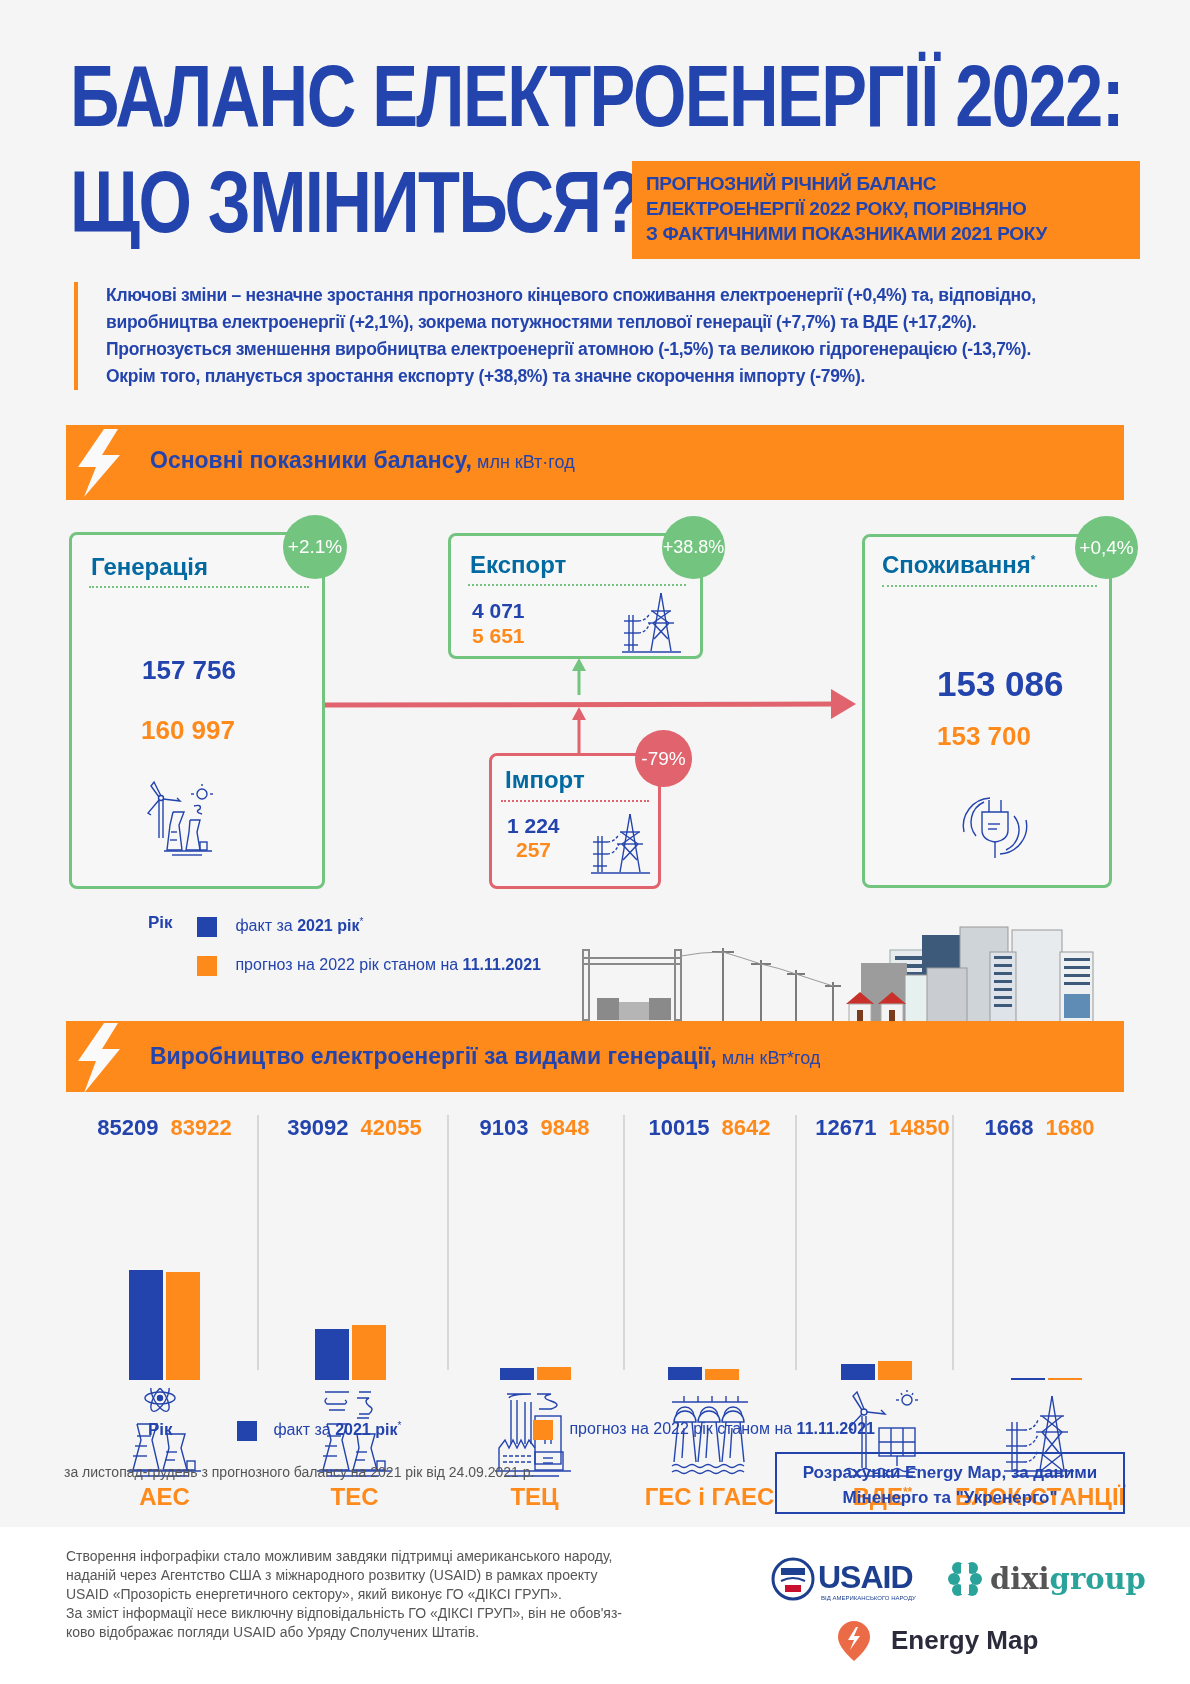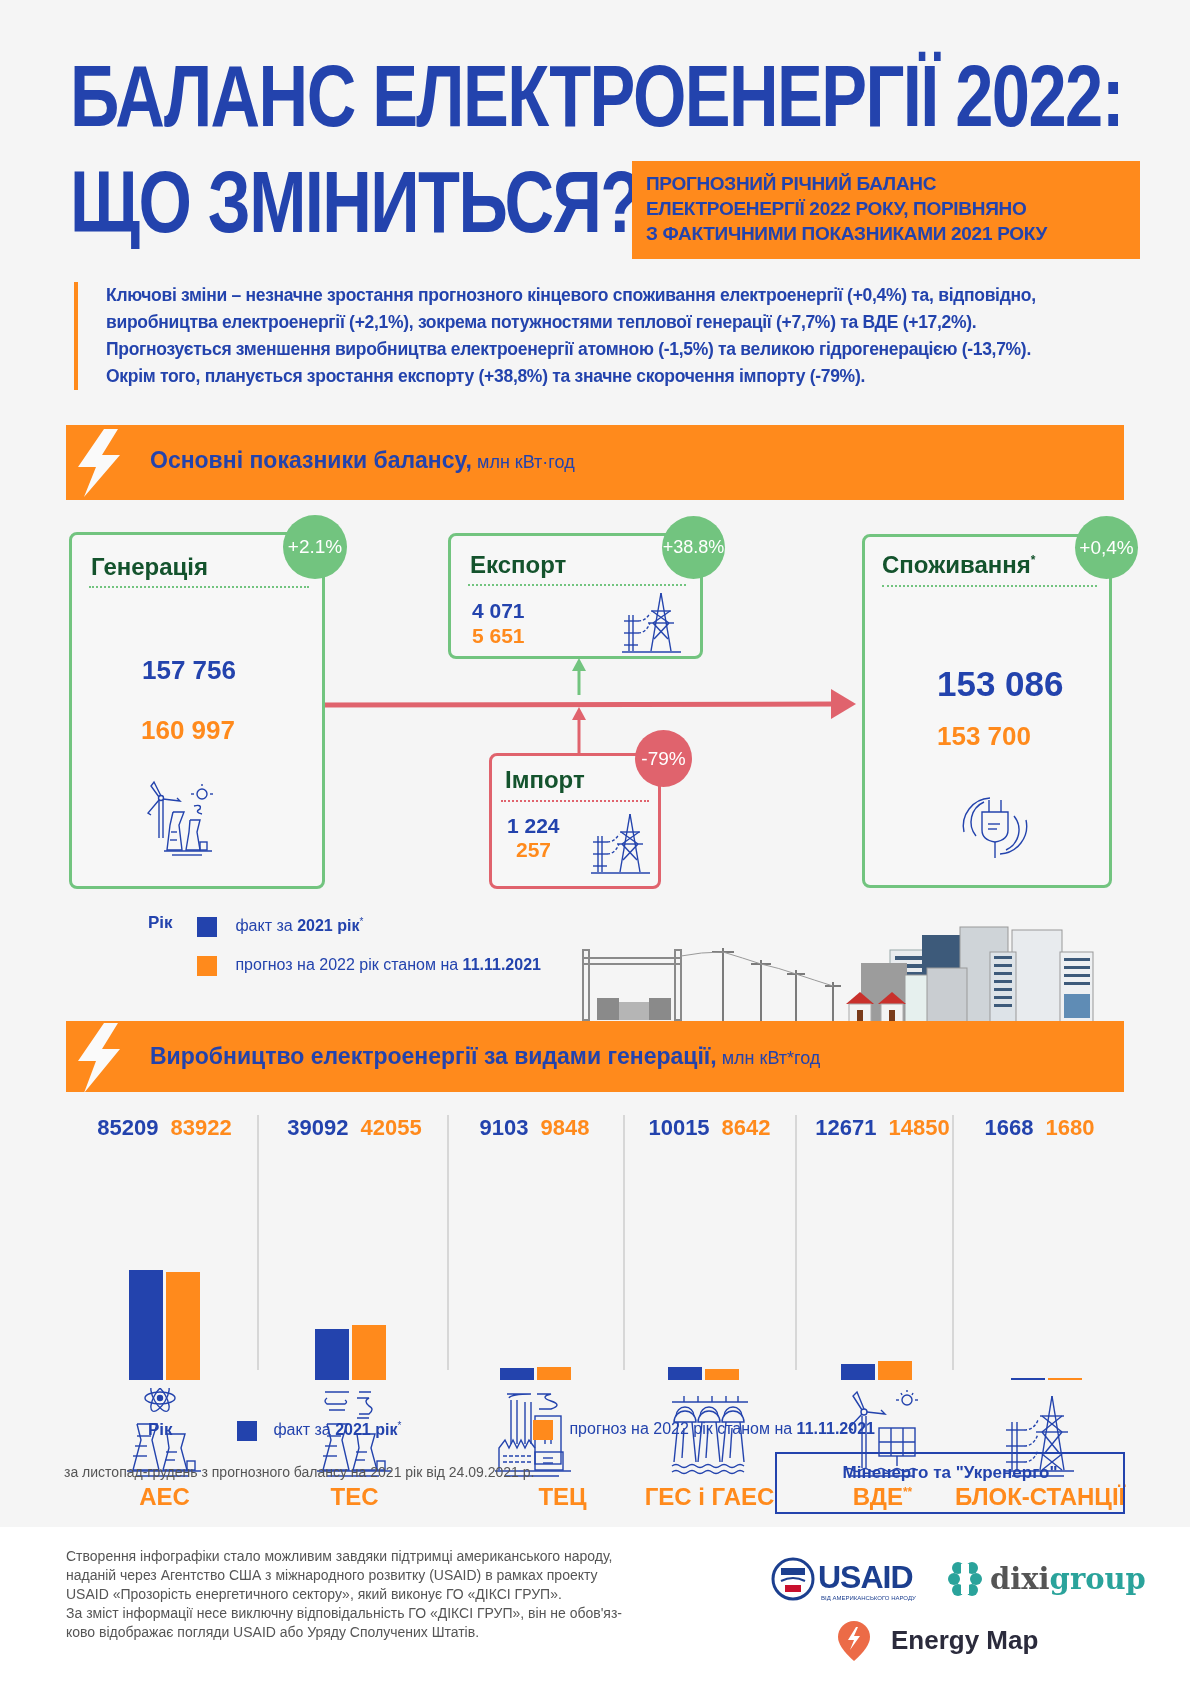--- a/index.html
+++ b/index.html
@@ -12,21 +12,21 @@
   .subtitle-box div { font-size: 19px; font-weight: bold; color: #2343ad; line-height: 25px; letter-spacing: -0.3px; white-space: nowrap; }
   .intro { position: absolute; left: 74px; top: 282px; width: 1060px; border-left: 4px solid #ff8a1c; padding-left: 28px; }
   .intro div { font-size: 17.5px; color: #2343ad; line-height: 27px; font-weight: bold; letter-spacing: -0.3px; white-space: nowrap; }
   .band { position: absolute; left: 66px; width: 1058px; background: #ff8a1c; }
   .band .bolt { position: absolute; left: 8px; top: 2px; }
   .band .label { position: absolute; left: 84px; font-size: 23px; font-weight: bold; color: #2343ad; white-space: nowrap; }
   .band .unit { font-size: 18px; font-weight: normal; }
   .card { position: absolute; background: #f7f7f7; border-radius: 8px; }
   .card.green { border: 3px solid #72c47f; }
   .card.red { border: 3px solid #e0636d; }
-  .card .ctitle { position: absolute; font-size: 24px; font-weight: bold; color: #14532d; white-space: nowrap; }
+  .card .ctitle { position: absolute; font-size: 24px; font-weight: bold; color: #0369a1; white-space: nowrap; }
   .card .dots { position: absolute; height: 0; border-top: 2px dotted #72c47f; }
   .card.red .dots { border-top-color: #e0636d; }
   .badge { position: absolute; border-radius: 50%; color: #fff; font-size: 19px; display: flex; align-items: center; justify-content: center; }
   .badge.green { background: #72c47f; }
   .badge.red { background: #e0636d; }
   .num { position: absolute; font-weight: bold; white-space: nowrap; }
   .legend-row { position: absolute; font-size: 16px; white-space: nowrap; }
   .sw { display: inline-block; width: 20px; height: 20px; vertical-align: middle; }
   .gen-col { position: absolute; top: 1115px; width: 169px; height: 270px; }
   .gen-col .vals { position: absolute; top: 0; left: 0; width: 100%; text-align: center; font-size: 22px; font-weight: bold; white-space: nowrap; }
@@ -305,21 +305,21 @@
     <polyline points="42,46 60,46 56,60 62,82 38,82 44,60 42,46"></polyline>
       <line x1="41" y1="64" x2="52" y2="64"></line>
       <line x1="40" y1="72" x2="50" y2="72"></line>
     <rect x="62" y="73" width="8" height="9"></rect>
       <line x1="2" y1="83" x2="76" y2="83"></line>
       <line x1="12" y1="88" x2="64" y2="88"></line>
   </svg>
   <div class="name">ТЕС</div>
 </div>
 
-<div class="gen-col" style="left:450px;padding-left:28px;">
+<div class="gen-col" style="left:450px;">
   <div class="vals"><span class="blue">9103</span><span class="orange">9848</span></div>
   <div class="bars">
       <div class="bar bar-fact" style="left: 50px; background: rgb(35, 67, 173); height: 12px;"></div>
       <div class="bar bar-fc" style="left: 87px; background: rgb(255, 138, 28); height: 13px;"></div>
     </div>
   <svg class="icon" width="80" height="92" viewBox="0 0 80 92" fill="none" stroke="#2343ad" stroke-width="1.4">
     <path d="M12,6 h24 q-20,0 -22,4"></path>
       <path d="M42,6 h14 q-12,3 0,7 q12,4 0,8 h-12"></path>
     <line x1="16" y1="12" x2="16" y2="56"></line>
       <line x1="22" y1="12" x2="22" y2="56"></line>
@@ -442,20 +442,21 @@
 </div>
 <div class="legend-row" style="left:533px;top:1420px;">
   <span class="sw" style="background:#ff8a1c;"></span>
   <span style="margin-left:12px;">прогноз на 2022 рік станом на </span><b>11.11.2021</b>
 </div>
 
 <div class="abs footnote" style="left:64px;top:1462px;">
   <div>за листопад-грудень з прогнозного балансу на 2021 рік від 24.09.2021 р.</div>
 </div>
 <div class="source-box">
+  <div>Розрахунки Energy Map, за даними</div>
   <div>Міненерго та "Укренерго"</div>
 </div>
 
 <div class="footer">
   <div class="credits">
     <div>Створення інфографіки стало можливим завдяки підтримці американського народу,</div>
     <div>наданій через Агентство США з міжнародного розвитку (USAID) в рамках проекту</div>
     <div>USAID «Прозорість енергетичного сектору», який виконує ГО «ДІКСІ ГРУП».</div>
     <div>За зміст інформації несе виключну відповідальність ГО «ДІКСІ ГРУП», він не обов'яз-</div>
     <div>ково відображає погляди USAID або Уряду Сполучених Штатів.</div>

